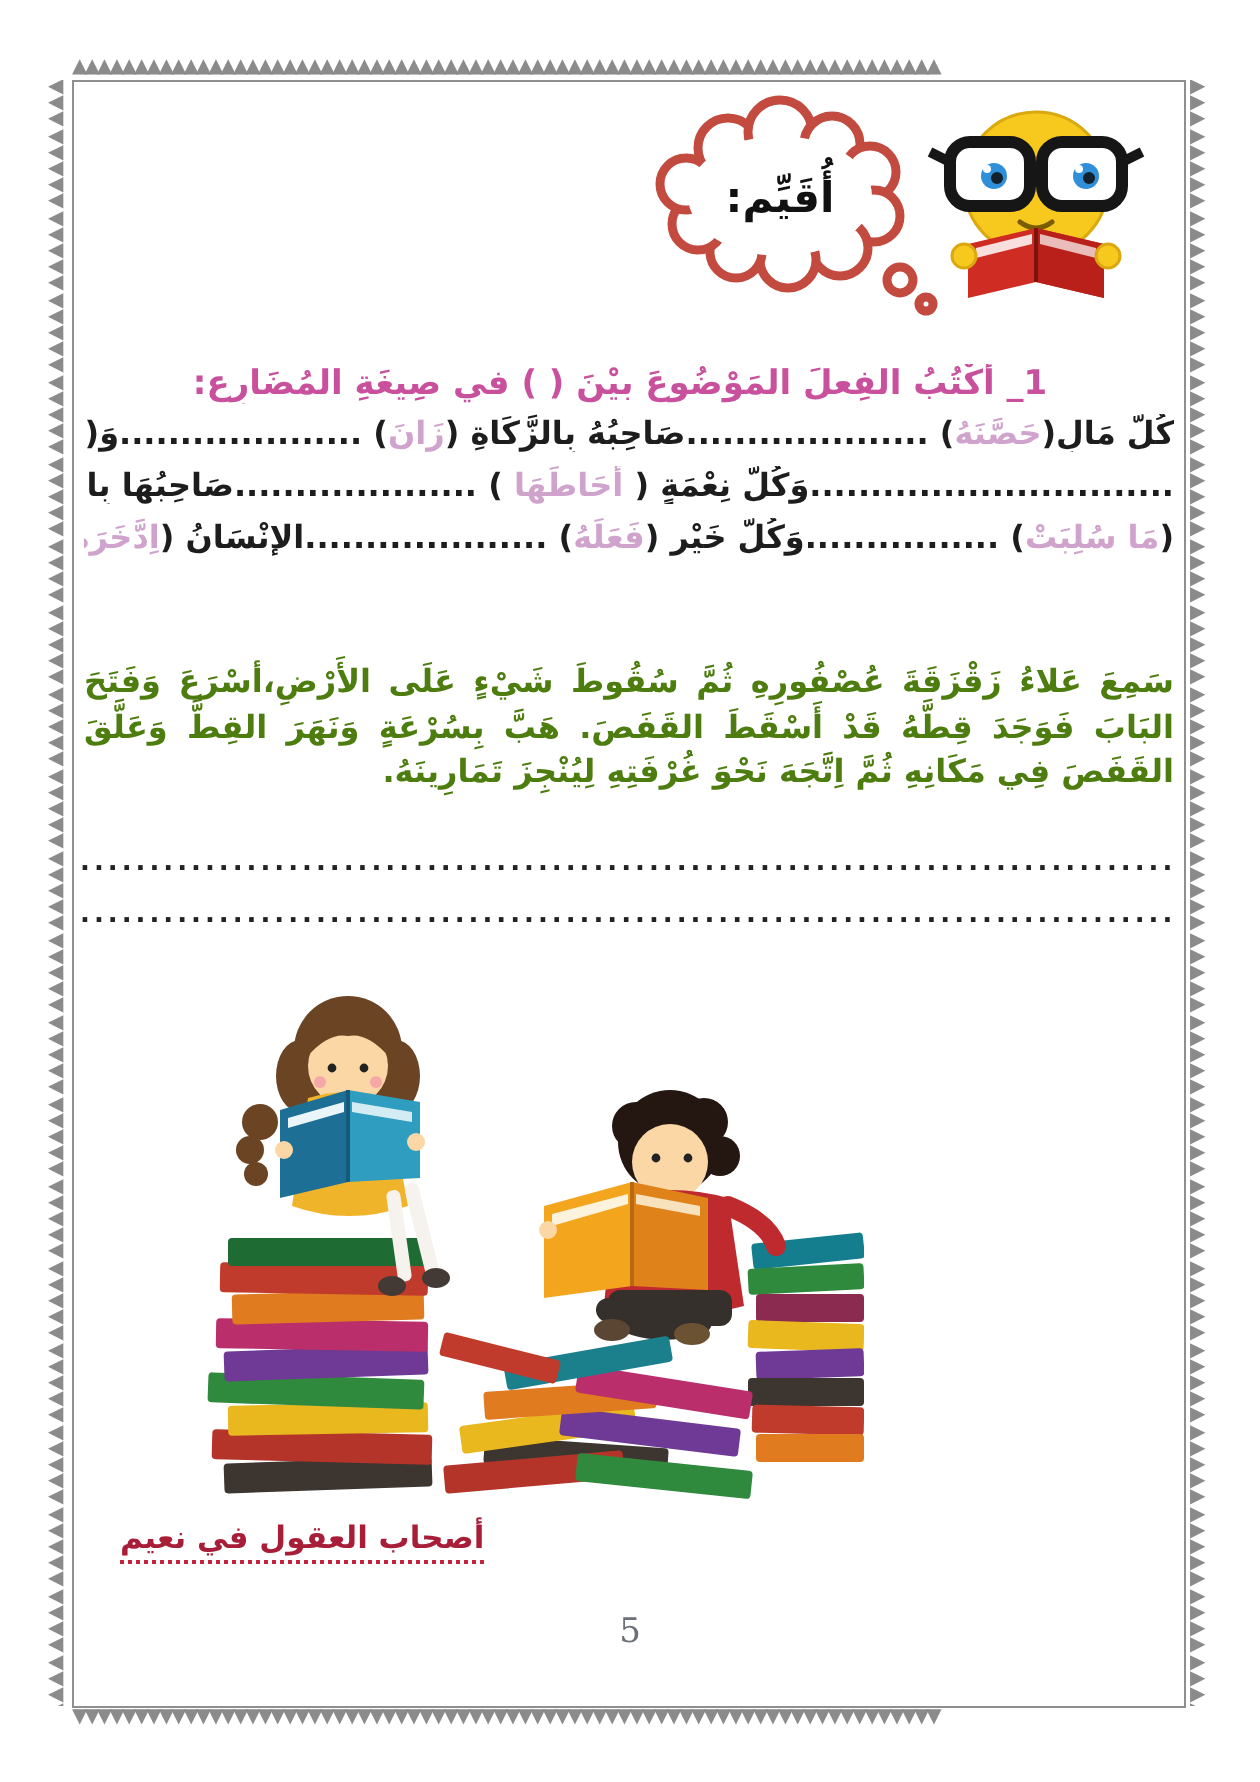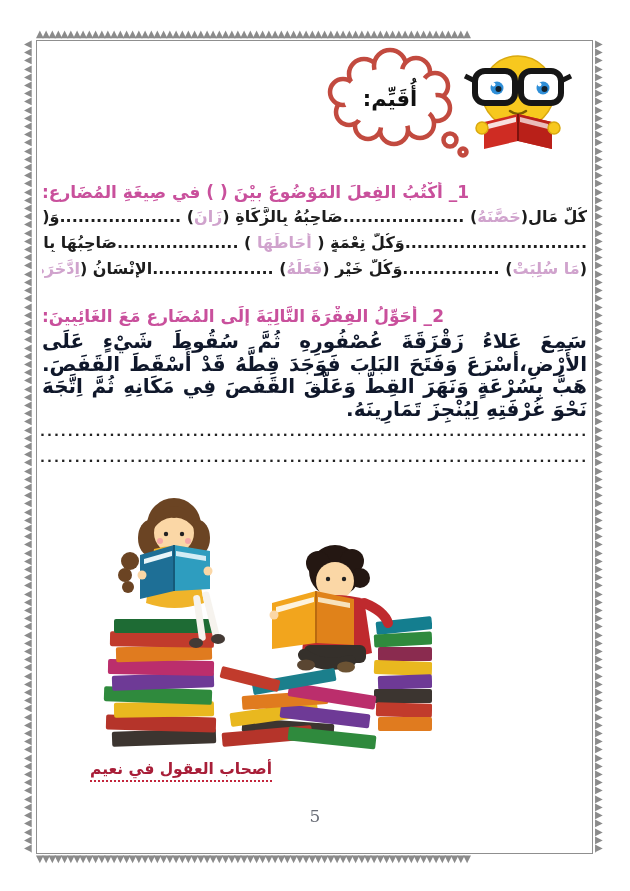--- a/index.html
+++ b/index.html
@@ -8,35 +8,35 @@
   
   .tri{position:absolute;color:#8b8b8b;overflow:hidden;pointer-events:none;user-select:none;}
   .tri-h{left:36px;width:557px;height:12px;font-size:10px;letter-spacing:-1.5px;line-height:11px;white-space:nowrap;}
   #tri-top{top:28px;}
   #tri-bottom{top:853px;}
   .tri-v{top:40px;width:11px;height:813px;font-size:10px;line-height:8.2px;word-break:break-all;}
   #tri-left{left:24px;}
   #tri-right{left:595px;}
   .frame{position:absolute;left:36px;top:40px;width:555px;height:812px;border:1.6px solid #8f8f8f;}
   
-  .exh{position:absolute;left:42px;width:536px;direction:rtl;text-align:left;
+  .exh{position:absolute;left:42px;width:536px;direction:rtl;text-align:center;
        color:#c9509c;font-weight:bold;font-size:17px;white-space:nowrap;overflow:hidden;}
   
   .exline{position:absolute;left:42px;width:545px;direction:rtl;text-align:right;
           font-weight:bold;font-size:16px;color:#1d1d1d;white-space:nowrap;overflow:hidden;}
   .pk{color:#d0a3cd;margin-top:32px;}
   .para{position:absolute;left:42px;top:330px;width:545px;direction:rtl;text-align:justify;
-        font-weight:bold;font-size:20px;color:#0f172a;line-height:22.5px;}
+        font-weight:bold;font-size:16px;color:#4d7c0f;line-height:22.5px;}
   .ans{position:absolute;left:40px;width:548px;font-size:13px;letter-spacing:2px;color:#222;
        white-space:nowrap;overflow:hidden;font-weight:bold;}
   .bubble-svg{position:absolute;left:322px;top:46px;width:155px;height:118px;}
   .emoji-svg{position:absolute;left:462px;top:46px;width:112px;height:112px;}
   .illo-svg{position:absolute;left:92px;top:483px;width:340px;height:268px;}
   .footer-link{position:absolute;left:60px;top:760px;direction:rtl;font-size:15.5px;font-weight:bold;
-        color:#a81e38;border-bottom:2.5px dotted #c3253c;padding-bottom:2px;cursor:pointer;display:inline-block;margin-left:30px;}
+        color:#a81e38;border-bottom:2.5px dotted #c3253c;padding-bottom:2px;cursor:pointer;display:inline-block;}
   .pagenum{position:absolute;left:0;top:806px;width:100%;text-align:center;color:#6b6f78;
         font-family:"DejaVu Serif",serif;font-size:17px;}
 </style>
 </head>
 <body>
 
 <div class="page">
 
   <div class="tri tri-h" id="tri-top">▲▲▲▲▲▲▲▲▲▲▲▲▲▲▲▲▲▲▲▲▲▲▲▲▲▲▲▲▲▲▲▲▲▲▲▲▲▲▲▲▲▲▲▲▲▲▲▲▲▲▲▲▲▲▲▲▲▲▲▲▲▲▲▲▲▲▲▲▲▲</div>
   <div class="tri tri-h" id="tri-bottom">▼▼▼▼▼▼▼▼▼▼▼▼▼▼▼▼▼▼▼▼▼▼▼▼▼▼▼▼▼▼▼▼▼▼▼▼▼▼▼▼▼▼▼▼▼▼▼▼▼▼▼▼▼▼▼▼▼▼▼▼▼▼▼▼▼▼▼▼▼▼</div>
@@ -88,21 +88,20 @@
     </g>
     <circle cx="20" cy="82" r="6" fill="#f7c81e" stroke="#d9a90f" stroke-width="1.5"></circle>
     <circle cx="92" cy="82" r="6" fill="#f7c81e" stroke="#d9a90f" stroke-width="1.5"></circle>
   </svg>
 
   <div class="exh" style="top:182px">1_ أَكْتُبُ الفِعلَ المَوْضُوعَ بيْنَ ( ) في صِيغَةِ المُضَارِعِ:</div>
   <div class="exline" style="top:207px"><span>كُلَّ مَالٍ(</span><span class="pk">حَصَّنَهُ</span><span>) ....................صَاحِبُهُ بِالزَّكَاةِ (</span><span class="pk">زَانَ</span><span>) ....................وَ(</span><span class="pk">مَا نُقِصَ</span></div>
   <div class="exline" style="top:233px"><span>..............................وَكُلُّ نِعْمَةٍ ( </span><span class="pk">أَحَاطَهَا</span><span> ) ....................صَاحِبُهَا بِالشُّكْرِ</span></div>
   <div class="exline" style="top:259px"><span>(</span><span class="pk">مَا سُلِبَتْ</span><span>) ................وَكُلُّ خَيْرٍ (</span><span class="pk">فَعَلَهُ</span><span>) ....................الإِنْسَانُ (</span><span class="pk">اِدَّخَرَهُ</span></div>
 
-  <div class="exh" style="top:306px">2_ أُحَوِّلُ الفِقْرَةَ التَّالِيَةَ إِلَى المُضَارِعِ مَعَ الغَائِبِينَ:</div>
   <div class="para">سَمِعَ عَلاءُ زَقْزَقَةَ عُصْفُورِهِ ثُمَّ سُقُوطَ شَيْءٍ عَلَى الأَرْضِ،أسْرَعَ وَفَتَحَ البَابَ فَوَجَدَ قِطَّهُ قَدْ أَسْقَطَ القَفَصَ. هَبَّ بِسُرْعَةٍ وَنَهَرَ القِطَّ وَعَلَّقَ القَفَصَ فِي مَكَانِهِ ثُمَّ اِتَّجَهَ نَحْوَ غُرْفَتِهِ لِيُنْجِزَ تَمَارِينَهُ.</div>
   <div class="ans" style="top:424px">..............................................................................................................</div>
   <div class="ans" style="top:450px">..............................................................................................................</div>
 
   <svg class="illo-svg" viewBox="0 0 340 268">
     <g>
       <rect x="20" y="247" width="104" height="15" rx="2" fill="#3c3530" transform="rotate(-2 72 254)"></rect>
       <rect x="14" y="233" width="110" height="15" rx="2" fill="#b5342a" transform="rotate(1.5 69 240)"></rect>
       <rect x="22" y="219" width="100" height="15" rx="2" fill="#e9b81f" transform="rotate(-1 72 226)"></rect>
       <rect x="12" y="205" width="108" height="15" rx="2" fill="#2f8a3d" transform="rotate(2 66 212)"></rect>

